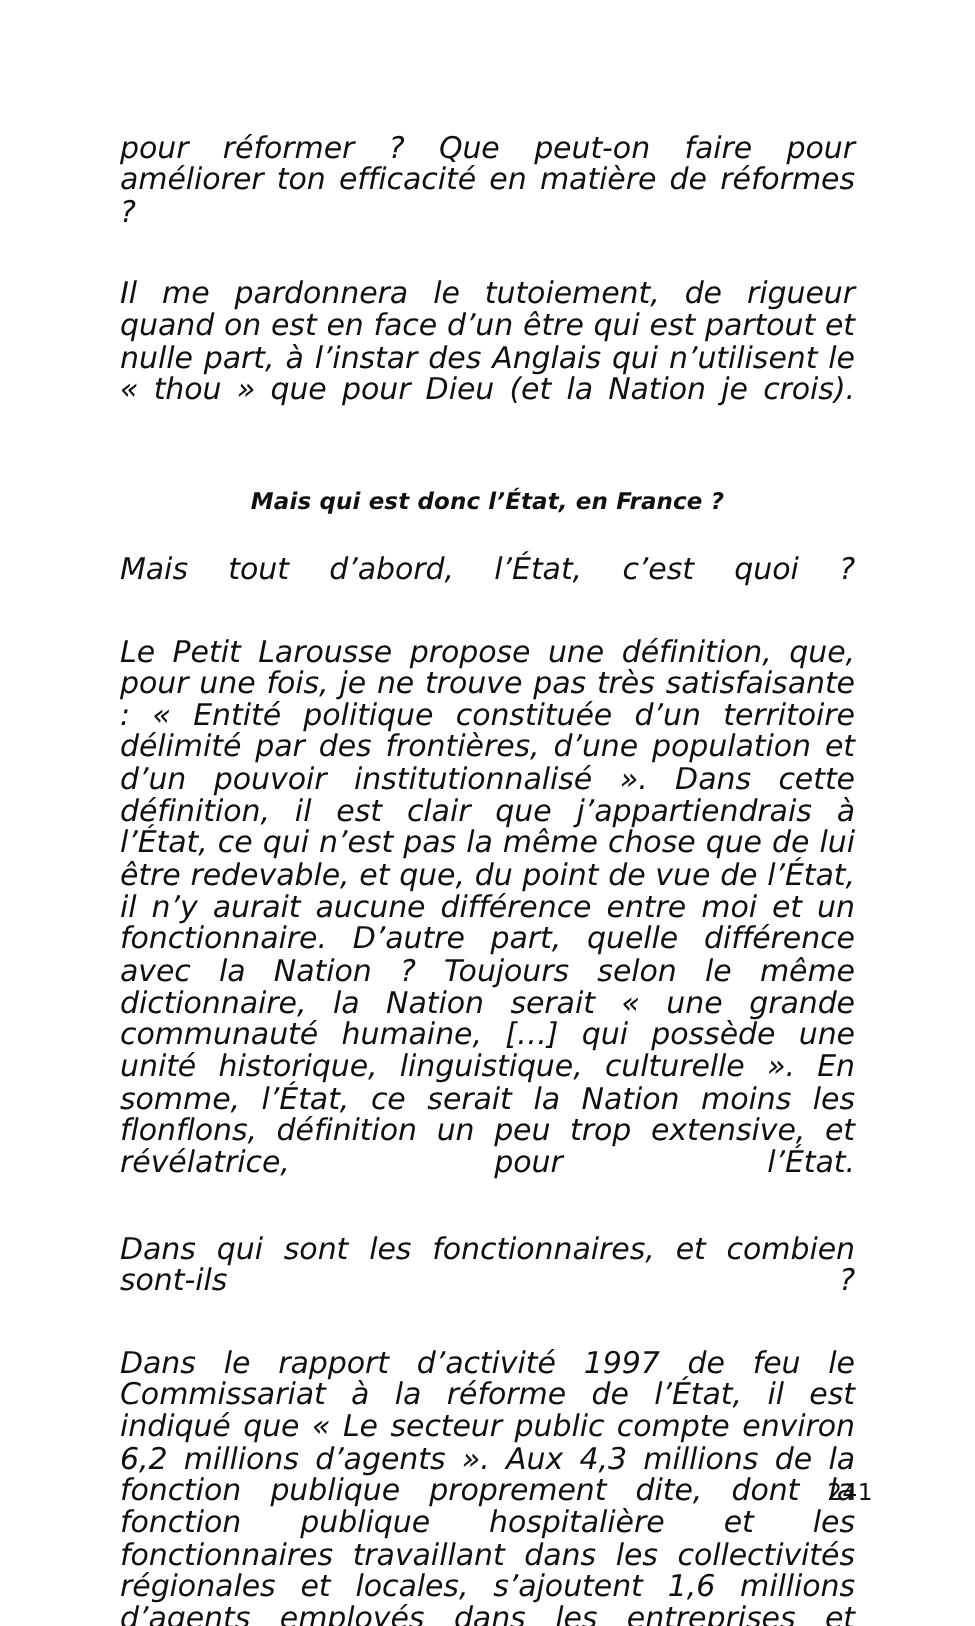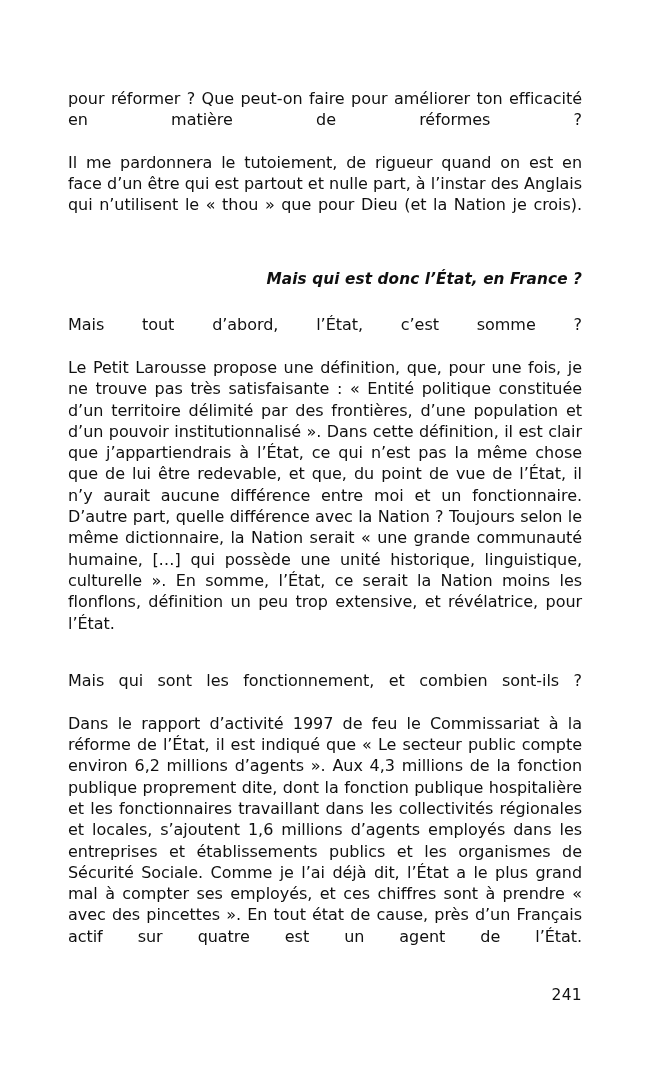--- a/index.html
+++ b/index.html
@@ -25,28 +25,29 @@
   }
 
   .text-column {
     position: absolute;
     left: 68px;
     top: 88px;
     width: 514px;
   }
 
   .para {
-    margin: 0;
+    margin: 12px;
     text-align: justify;
     text-justify: inter-word;
-    font-size: 16px;
+    font-size: 20px;
     line-height: 21.3px;
     letter-spacing: -0.05px;
     word-spacing: 0.1px;
     hyphens: none;
+    font-style: italic;
   }
 
   
   .para:after {
     content: "";
     display: inline-block;
     width: 100%;
   }
 
   .para.nogap {
@@ -57,21 +58,21 @@
     margin-top: 15px;
   }
 
   .section-heading {
     margin: 0;
     font-size: 15.3px;
     line-height: 21.3px;
     font-weight: 700;
     font-style: italic;
     letter-spacing: 0.1px;
-    text-align: right;
+    text-align: center;
   }
 
   .heading-block {
     margin-top: 32px;
     margin-bottom: 24px;
   }
 
   .page-number {
     position: absolute;
     right: 68px;
@@ -91,25 +92,25 @@
 
     <p class="para nogap">pour réformer ? Que peut-on faire pour améliorer ton efficacité en matière de réformes ?</p>
 
     <p class="para nogap">Il me pardonnera le tutoiement, de rigueur quand on est en face d’un être qui est partout et nulle part, à l’instar des Anglais qui n’utilisent le « thou » que pour Dieu (et la Nation je crois).</p>
 
     <div class="heading-block">
       <h2 class="section-heading">Mais qui est donc l’État, en France ?</h2>
     </div>
 
 
-    <p class="para gap">Mais tout d’abord, l’État, c’est somme ?</p>
+    <p class="para gap">Mais tout d’abord, l’État, c’est quoi ?</p>
 
     <p class="para nogap">Le Petit Larousse propose une définition, que, pour une fois, je ne trouve pas très satisfaisante : « Entité politique constituée d’un territoire délimité par des frontières, d’une population et d’un pouvoir institutionnalisé ». Dans cette définition, il est clair que j’appartiendrais à l’État, ce qui n’est pas la même chose que de lui être redevable, et que, du point de vue de l’État, il n’y aurait aucune différence entre moi et un fonctionnaire. D’autre part, quelle différence avec la Nation ? Toujours selon le même dictionnaire, la Nation serait « une grande communauté humaine, […] qui possède une unité historique, linguistique, culturelle ». En somme, l’État, ce serait la Nation moins les flonflons, définition un peu trop extensive, et révélatrice, pour l’État.</p>
 
-    <p class="para gap">Mais qui sont les fonctionnement, et combien sont-ils ?</p>
+    <p class="para gap">Dans qui sont les fonctionnaires, et combien sont-ils ?</p>
 
     <p class="para nogap">Dans le rapport d’activité 1997 de feu le Commissariat à la réforme de l’État, il est indiqué que « Le secteur public compte environ 6,2 millions d’agents ». Aux 4,3 millions de la fonction publique proprement dite, dont la fonction publique hospitalière et les fonctionnaires travaillant dans les collectivités régionales et locales, s’ajoutent 1,6 millions d’agents employés dans les entreprises et établissements publics et les organismes de Sécurité Sociale. Comme je l’ai déjà dit, l’État a le plus grand mal à compter ses employés, et ces chiffres sont à prendre « avec des pincettes ». En tout état de cause, près d’un Français actif sur quatre est un agent de l’État.</p>
 
   </div>
 
   <div class="page-number">241</div>
 
 </div>
 
 </body></html>

